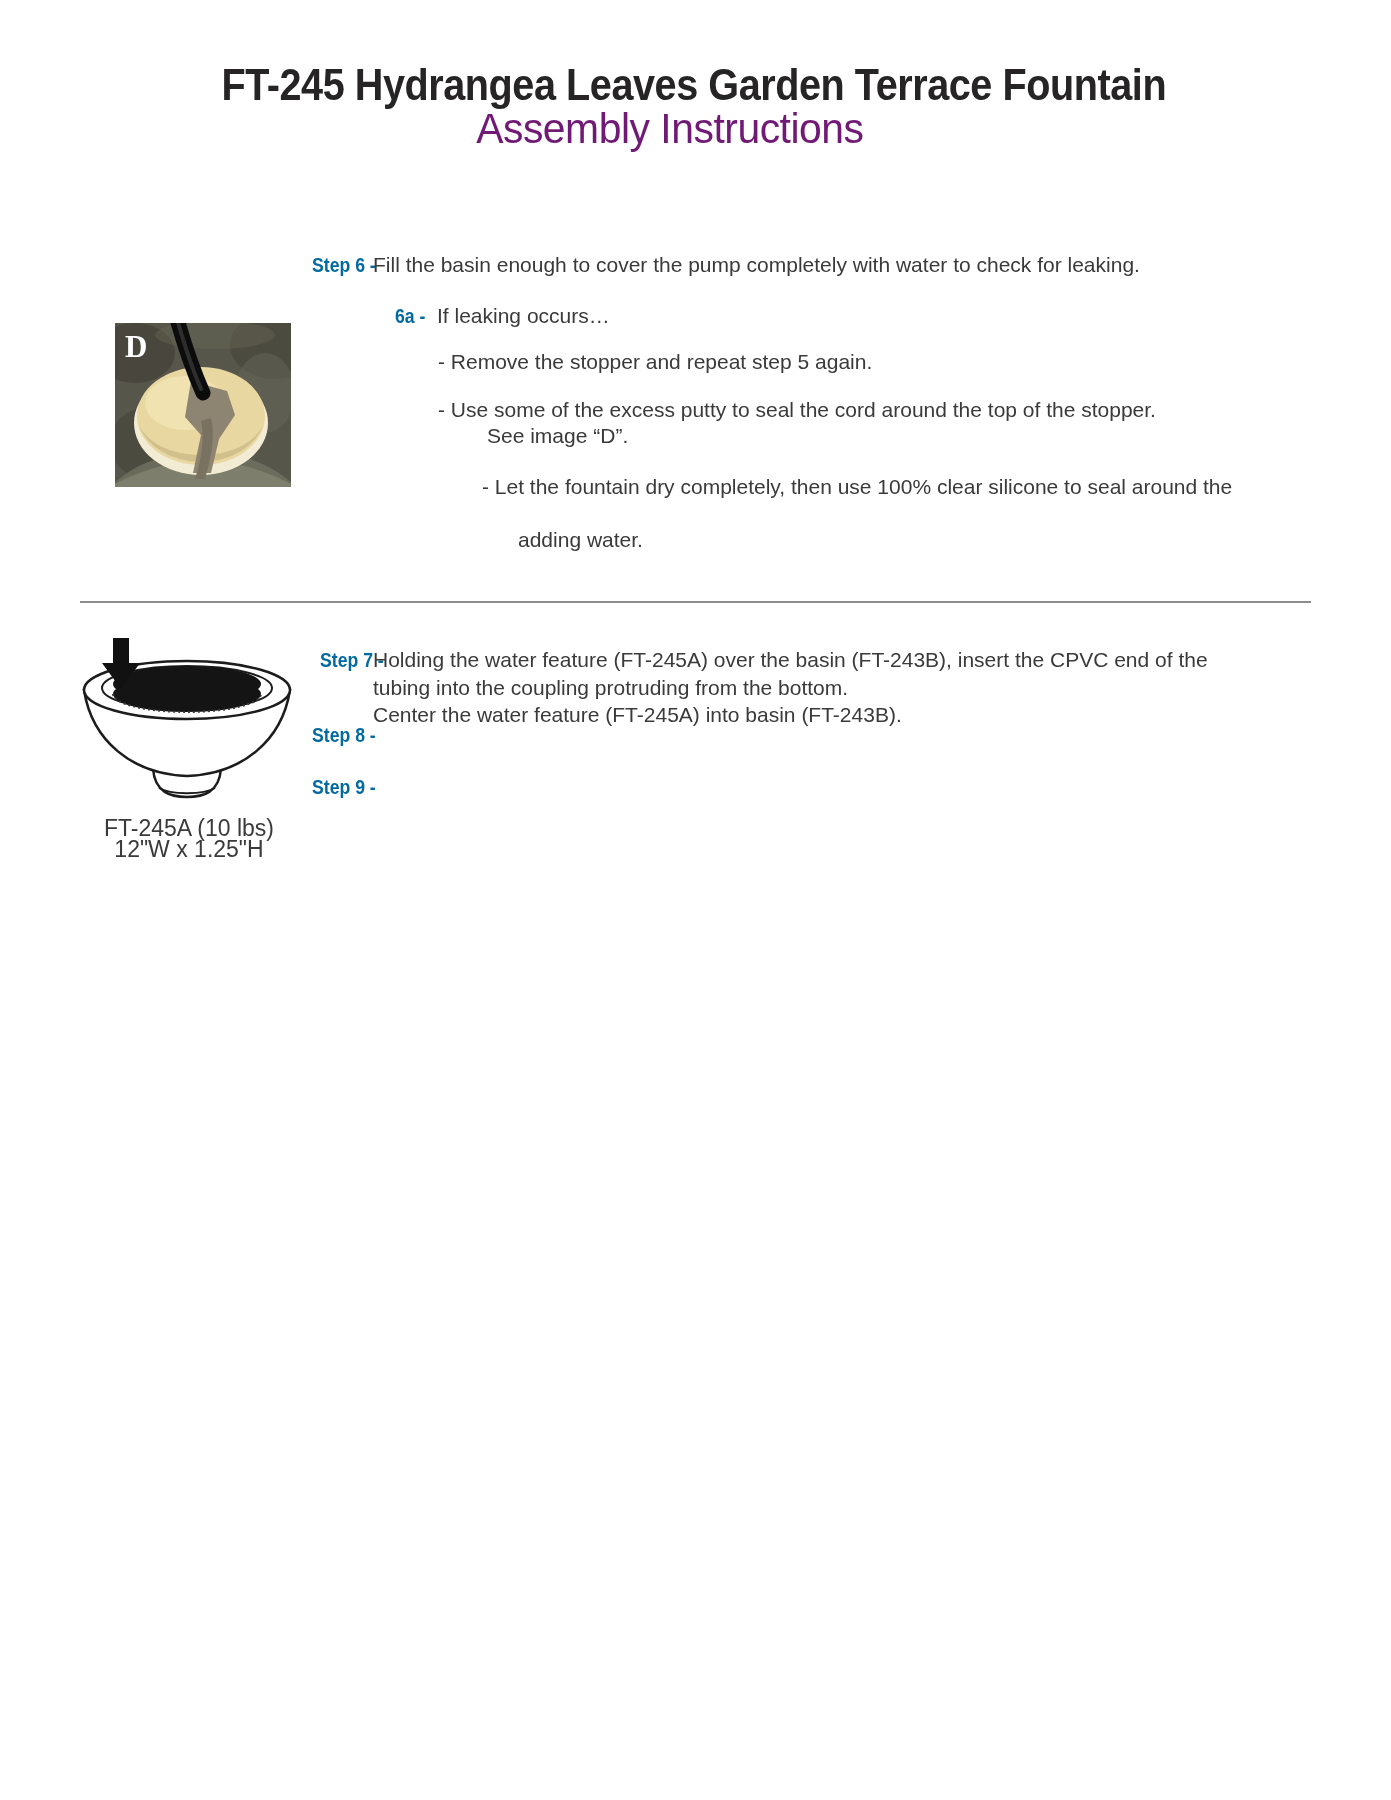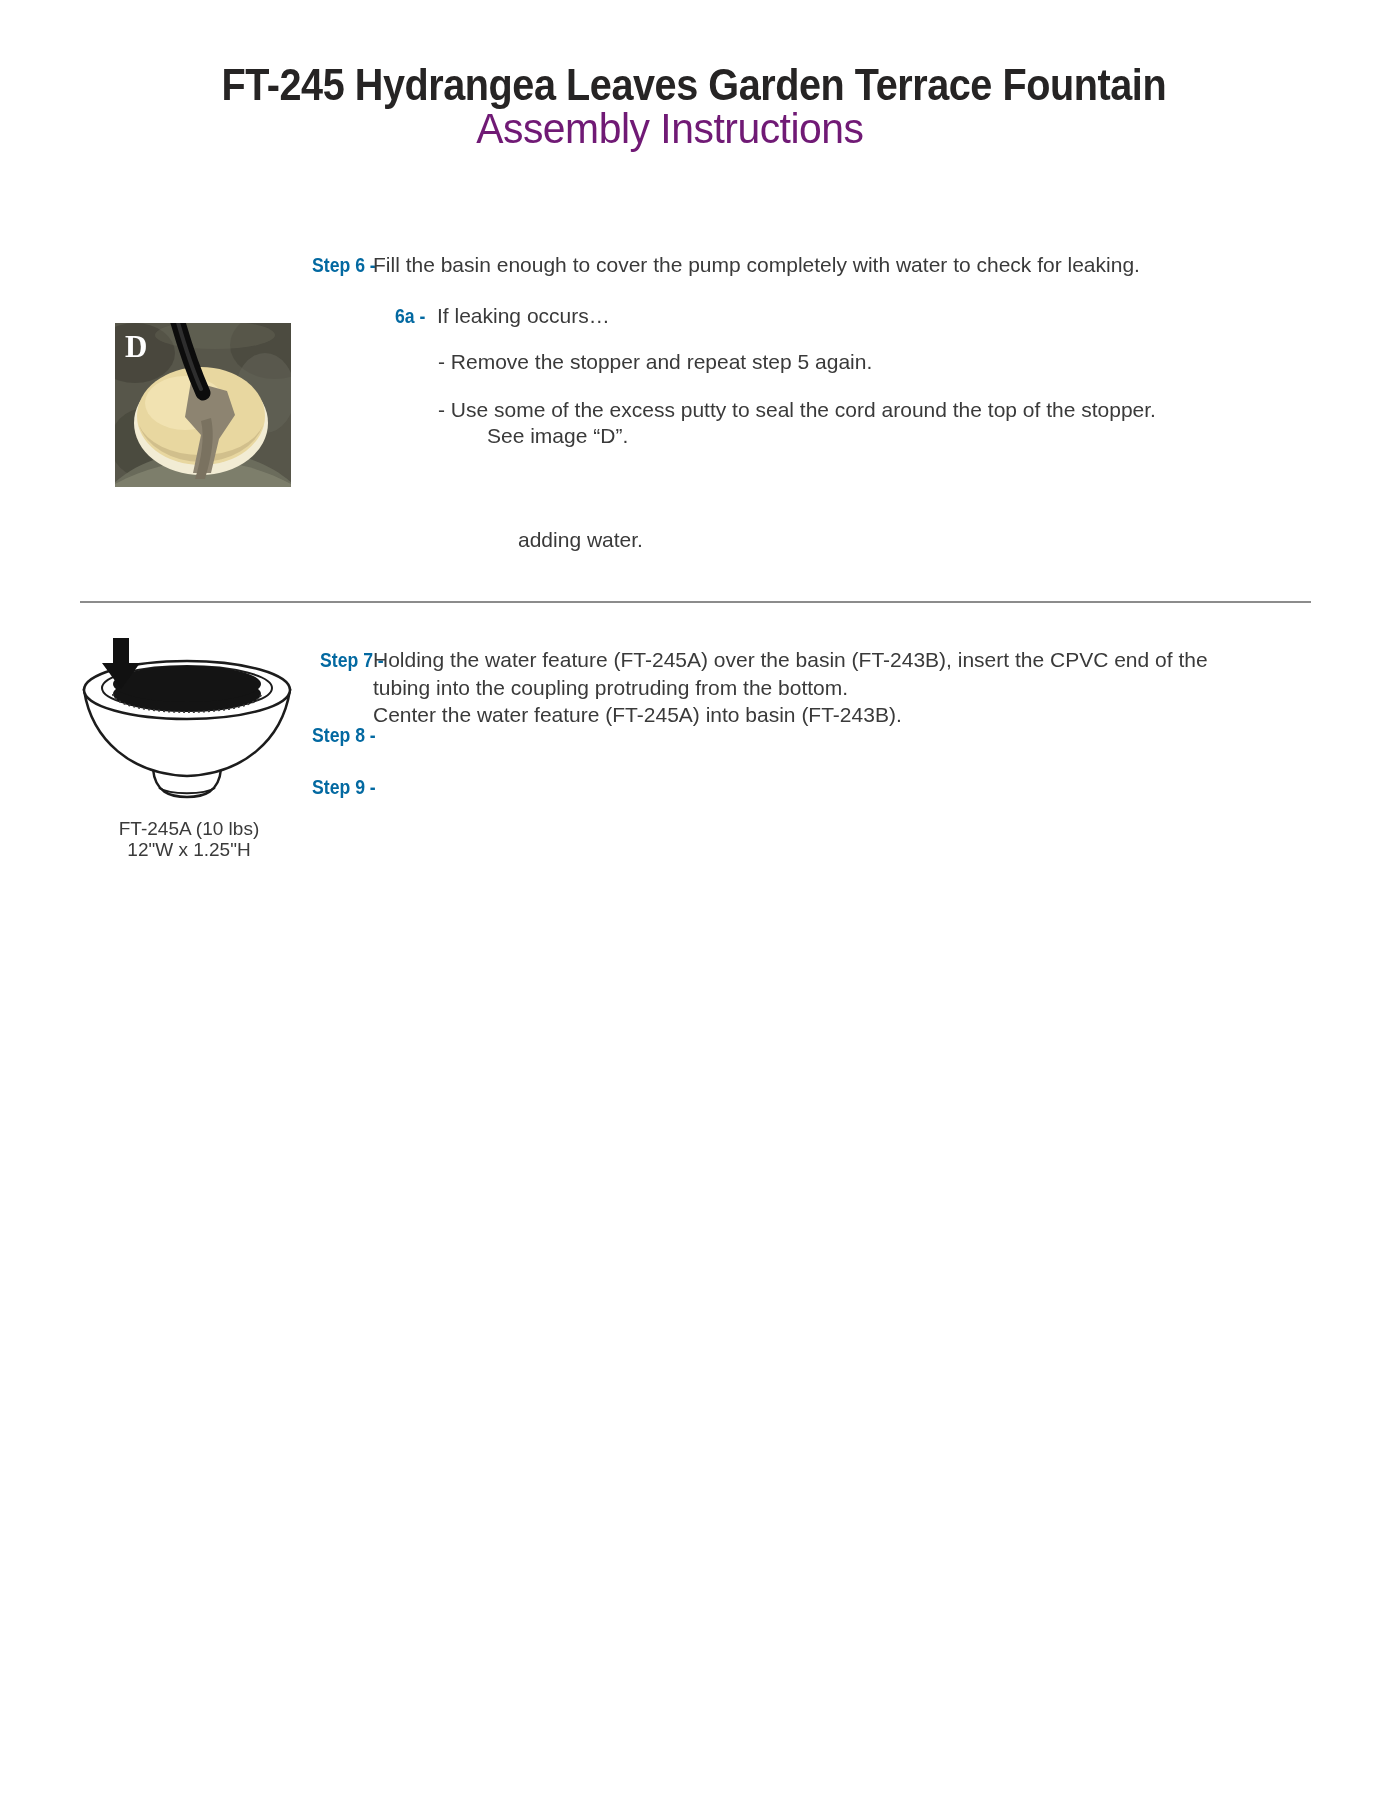--- a/index.html
+++ b/index.html
@@ -63,21 +63,21 @@
   
   .divider {
     position: absolute; left: 80px; top: 601px; width: 1231px; height: 2px;
     background: #8c8c8c;
   }
   
   .bowl-fig { position: absolute; left: 80px; top: 636px; width: 218px; height: 172px; }
   .fig-caption {
     position: absolute; left: 80px; top: 818px; width: 218px;
     text-align: center;
-    font-size: 19px; line-height: 21px;
+    font-size: 23px; line-height: 21px;
     color: #3a3a3a;
   }
 </style>
 </head>
 <body>
 
 <div class="page">
 
   <div class="header">
     <div class="doc-title">
@@ -96,20 +96,21 @@
   <div class="steplabel" style="left:395px; top:303px;">
     <span class="squeeze">6a -</span>
   </div>
   <div class="tline" style="left:437px; top:303px;">If leaking occurs…</div>
 
   <div class="tline" style="left:438px; top:349px;">- Remove the stopper and repeat step 5 again.</div>
 
   <div class="tline" style="left:438px; top:397px;">- Use some of the excess putty to seal the cord around the top of the stopper.</div>
   <div class="tline" style="left:487px; top:423px;">See image “D”.</div>
 
+  <div class="tline" style="left:482px; top:474px;">- Let the fountain dry completely, then use 100% clear silicone to seal around the</div>
   <div class="tline" style="left:518px; top:527px;">adding water.</div>
 
   <div class="photo-d">
     <svg width="176" height="164" viewBox="0 0 176 164">
 
       <rect x="0" y="0" width="176" height="164" fill="#57564a"></rect>
       <ellipse cx="20" cy="30" rx="40" ry="30" fill="#3e3d33" opacity="0.55"></ellipse>
       <ellipse cx="160" cy="22" rx="45" ry="34" fill="#45443a" opacity="0.6"></ellipse>
       <ellipse cx="150" cy="70" rx="30" ry="40" fill="#66655a" opacity="0.5"></ellipse>
       <ellipse cx="30" cy="120" rx="35" ry="35" fill="#403f34" opacity="0.5"></ellipse>

